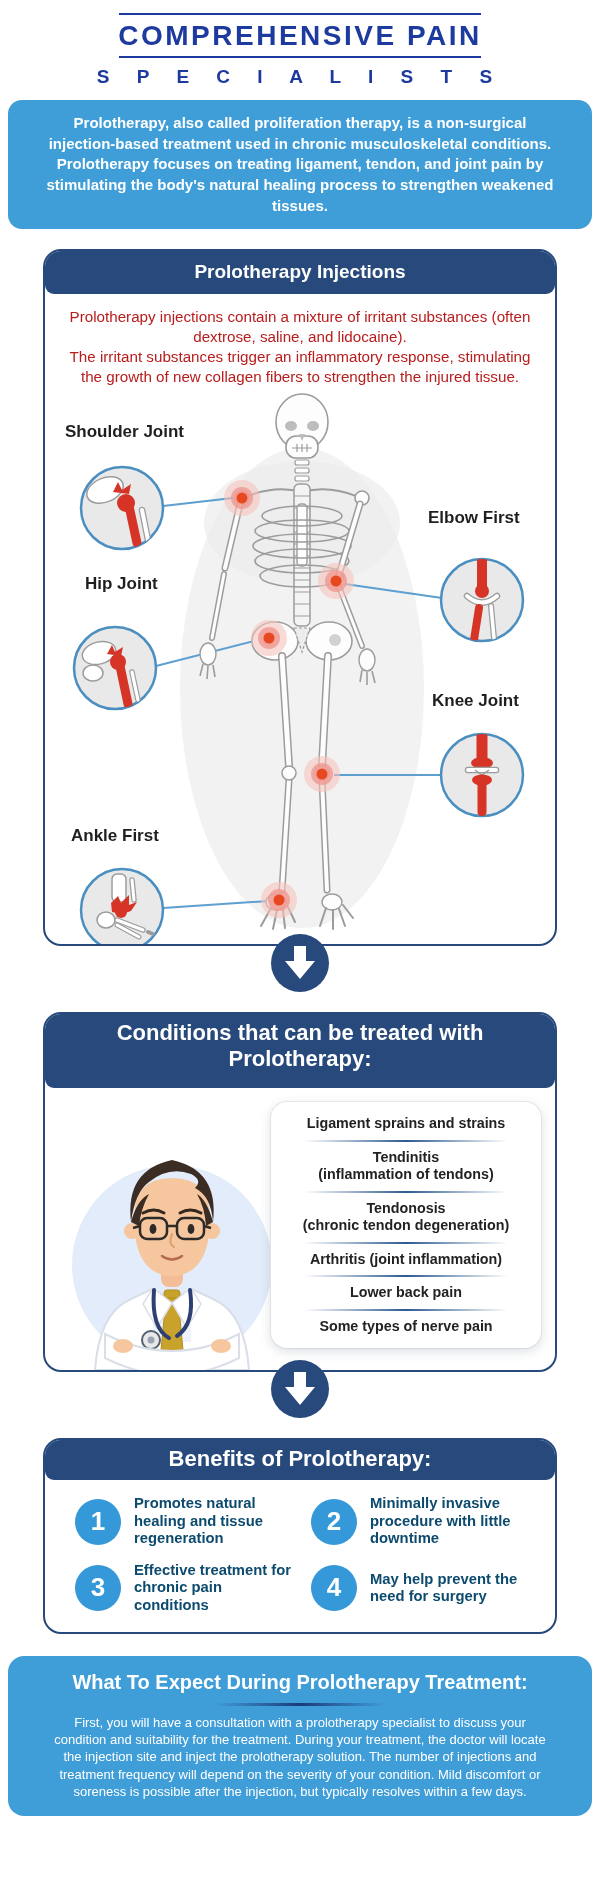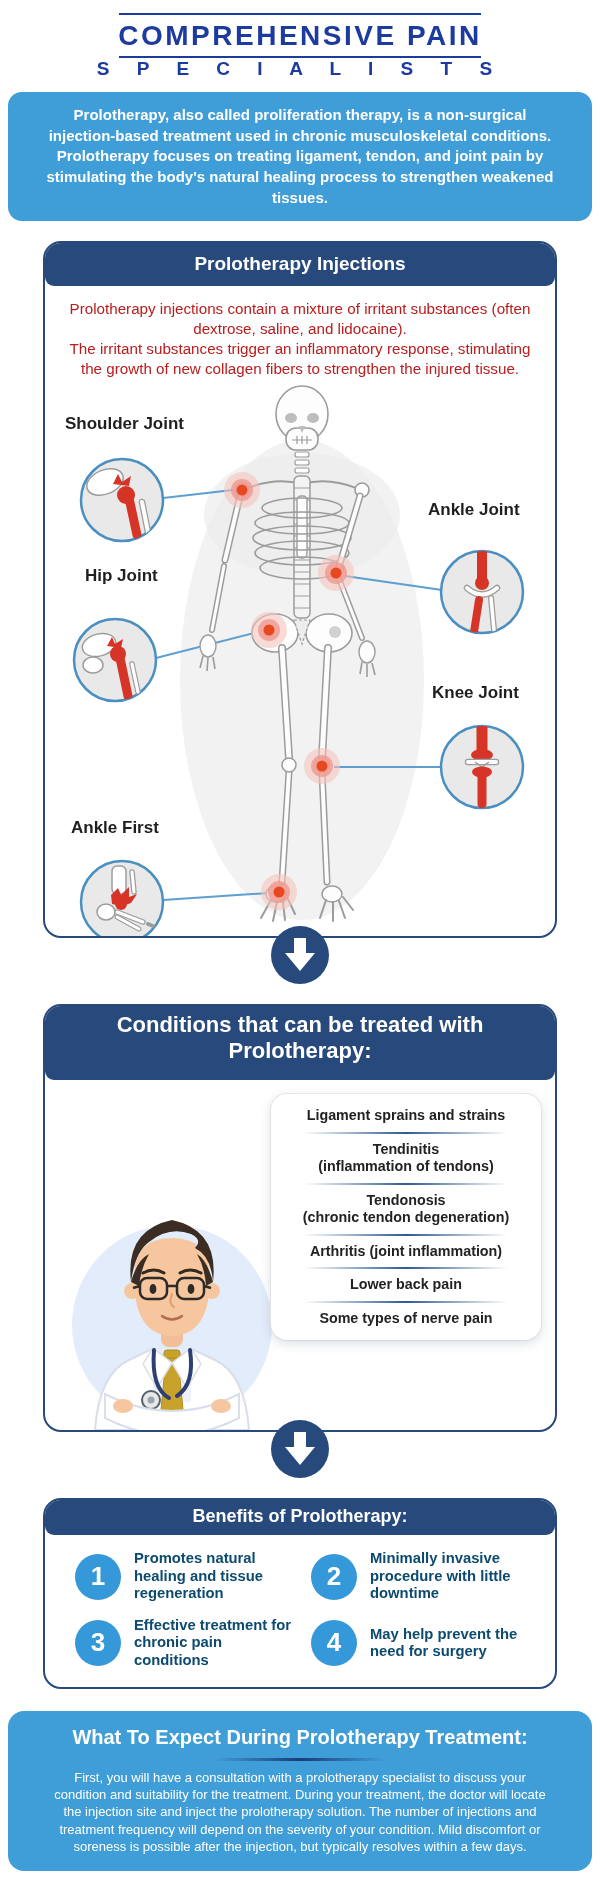--- a/index.html
+++ b/index.html
@@ -5,21 +5,21 @@
   * { margin:0; padding:0; box-sizing:border-box; }
   html,body { width:600px; }
   body {
     height:1901px; overflow:hidden; background:#fff;
     font-family:"Liberation Sans","DejaVu Sans",sans-serif; color:#2d2d2d;
   }
   
   .logo-wrap { padding-top:13px; text-align:center; }
   .logo-rule { width:362px; height:0; border-top:2px solid #1d3a9e; margin:0 auto; }
   .logo-title { color:#1d3a9e; font-size:28px; font-weight:700; letter-spacing:2.5px; margin:5px 0 4px; }
-  .logo-sub { color:#1d3a9e; font-size:19px; font-weight:700; letter-spacing:11px; }
+  .logo-sub { color:#1d3a9e; font-size:19px; font-weight:700; letter-spacing:11px; margin-top:8px; }
   
   .blue-box {
     margin:12px 8px 0; background:#3F9DD8; border-radius:14px;
     color:#fff; text-align:center; padding:13px 32px; font-size:15px; font-weight:600; line-height:1.38;
   }
   
   .card {
     margin:20px 43px 0; border:2px solid #27497B; border-radius:18px; background:#fff;
     overflow:hidden; position:relative;
   }
@@ -35,32 +35,32 @@
   .joint-label { position:absolute; font-size:17px; font-weight:700; color:#1f1f1f; white-space:nowrap; }
   .lbl-shoulder { left:20px;  top:34px; }
   .lbl-elbow    { left:383px; top:120px; }
   .lbl-hip      { left:40px;  top:186px; }
   .lbl-knee     { left:387px; top:303px; }
   .lbl-ankle    { left:26px;  top:438px; }
   
   .flow-arrow { width:58px; height:58px; margin:-12px auto 0; position:relative; z-index:3; display:block; }
   
   .card2-header { font-size:22px; padding:6px 0 16px; }
-  .card2-body { position:relative; height:350px; }
+  .card2-body { position:relative; height:282px; }
   .doctor-svg { position:absolute; left:12px; bottom:0; }
   .cond-box {
     position:absolute; right:14px; top:14px; width:270px; background:#fff;
     border-radius:16px; box-shadow:0 3px 12px rgba(40,60,90,.18), 0 0 0 1px #f0f0f0;
     padding:13px 8px; text-align:center;
   }
   .cond-item { font-size:14.3px; font-weight:600; color:#222; line-height:1.22; white-space:pre-line; }
   .cond-div { height:2px; width:80%; margin:7px auto;
     background:linear-gradient(90deg, rgba(39,73,123,0) 0%, #2d5a90 50%, rgba(39,73,123,0) 100%); }
   
-  .card3-header { font-size:18px; padding:6px 0 8px; }
+  .card3-header { font-size:22px; padding:6px 0 8px; }
   .benefits-grid {
     display:grid; grid-template-columns:1fr 1fr; column-gap:16px; row-gap:14px;
     padding:15px 24px 18px 30px;
   }
   .benefit { display:flex; align-items:center; }
   .benefit-num {
     flex:0 0 46px; width:46px; height:46px; border-radius:50%; background:#3598D8;
     color:#fff; font-size:26px; font-weight:700; display:flex; align-items:center; justify-content:center;
     margin-right:13px;
   }
@@ -286,21 +286,21 @@
             <line x1="72" y1="532" x2="98" y2="542" stroke="#fff" stroke-width="3"></line>
             <line x1="72" y1="537" x2="94" y2="549" stroke="#9c9c9c" stroke-width="5"></line>
             <line x1="72" y1="537" x2="94" y2="549" stroke="#fff" stroke-width="2.8"></line>
             <line x1="103" y1="544" x2="108" y2="546" stroke="#9c9c9c" stroke-width="4"></line>
           </g>
         </g>
       </g>
     </svg>
 
     <div class="joint-label lbl-shoulder">Shoulder Joint</div>
-    <div class="joint-label lbl-elbow">Ankle Joint</div>
+    <div class="joint-label lbl-elbow">Elbow First</div>
     <div class="joint-label lbl-hip">Hip Joint</div>
     <div class="joint-label lbl-knee">Knee Joint</div>
     <div class="joint-label lbl-ankle">Ankle First</div>
   </div>
 </div>
 
 <svg class="flow-arrow" viewBox="0 0 58 58">
   <circle cx="29" cy="29" r="29" fill="#27497B"></circle>
   <polygon points="23,12 35,12 35,27 44,27 29,45 14,27 23,27" fill="#fff"></polygon>
 </svg>

